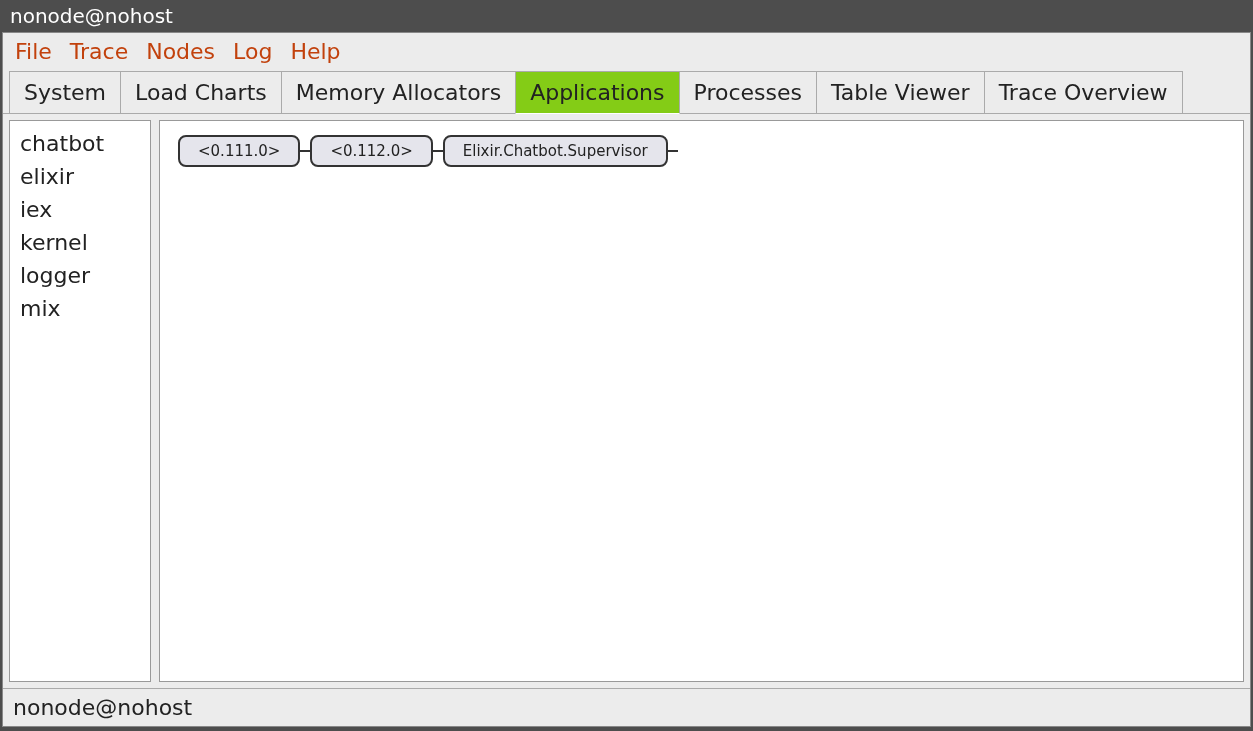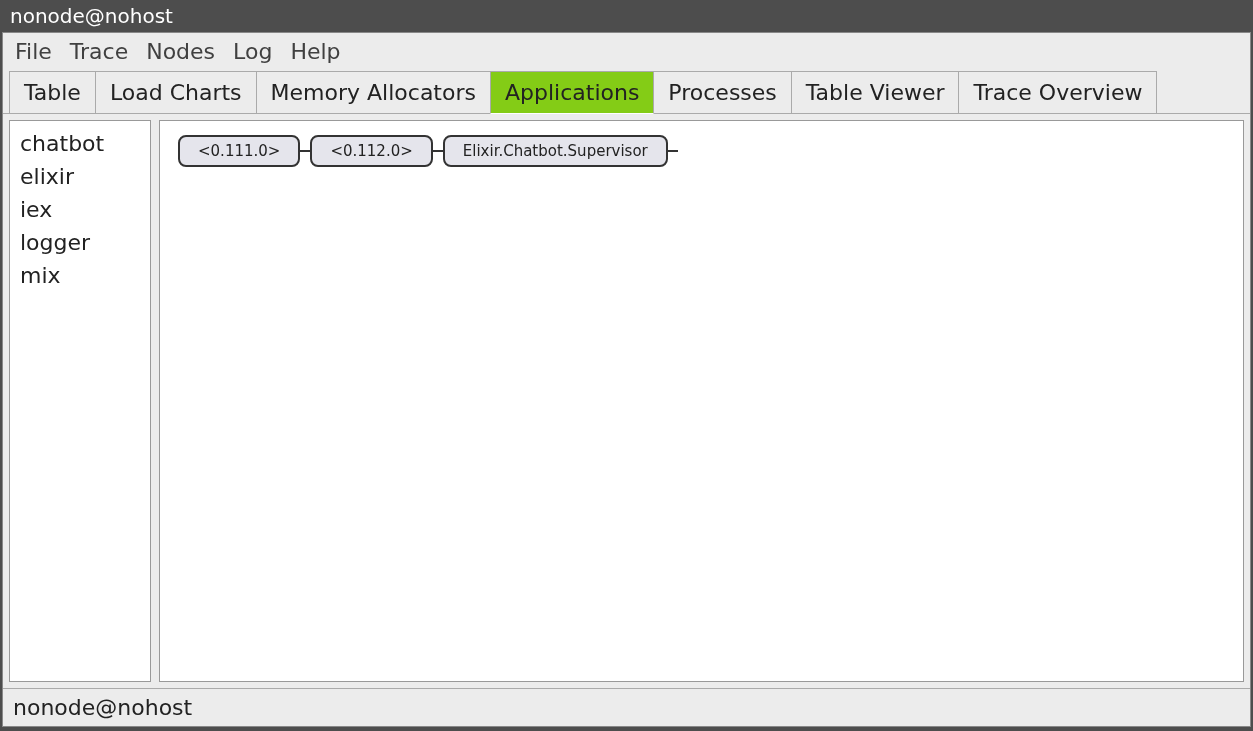--- a/index.html
+++ b/index.html
@@ -28,21 +28,21 @@
       display: flex;
       flex-direction: column;
       margin: 0 2px;
     }
     .menubar {
       display: flex;
       gap: 18px;
       padding: 6px 12px;
       background: #ececec;
       font-size: 22px;
-      color: #404040;
+      color: #c2410c;
     }
     .menubar .menu-item { cursor: default; }
     .tabs {
       display: flex;
       background: #ececec;
       border-bottom: 1px solid #aaa;
       padding: 0 6px;
       align-items: flex-end;
     }
     .tab {
@@ -133,35 +133,36 @@
 
   <div class="menubar">
     <span class="menu-item">File</span>
     <span class="menu-item">Trace</span>
     <span class="menu-item">Nodes</span>
     <span class="menu-item">Log</span>
     <span class="menu-item">Help</span>
   </div>
 
   <div class="tabs">
-    <div class="tab">Table</div>
+    <div class="tab">System</div>
     <div class="tab">Load Charts</div>
     <div class="tab">Memory Allocators</div>
     <div class="tab active">Applications</div>
     <div class="tab">Processes</div>
     <div class="tab">Table Viewer</div>
     <div class="tab">Trace Overview</div>
   </div>
 
   <div class="content">
 
     <div class="sidebar">
       <div class="app-item">chatbot</div>
       <div class="app-item">elixir</div>
       <div class="app-item">iex</div>
+      <div class="app-item">kernel</div>
       <div class="app-item">logger</div>
       <div class="app-item">mix</div>
     </div>
 
     <div class="canvas">
       <div class="tree-row">
         <div class="node">&lt;0.111.0&gt;</div>
         <div class="connector"></div>
         <div class="node">&lt;0.112.0&gt;</div>
         <div class="connector"></div>

